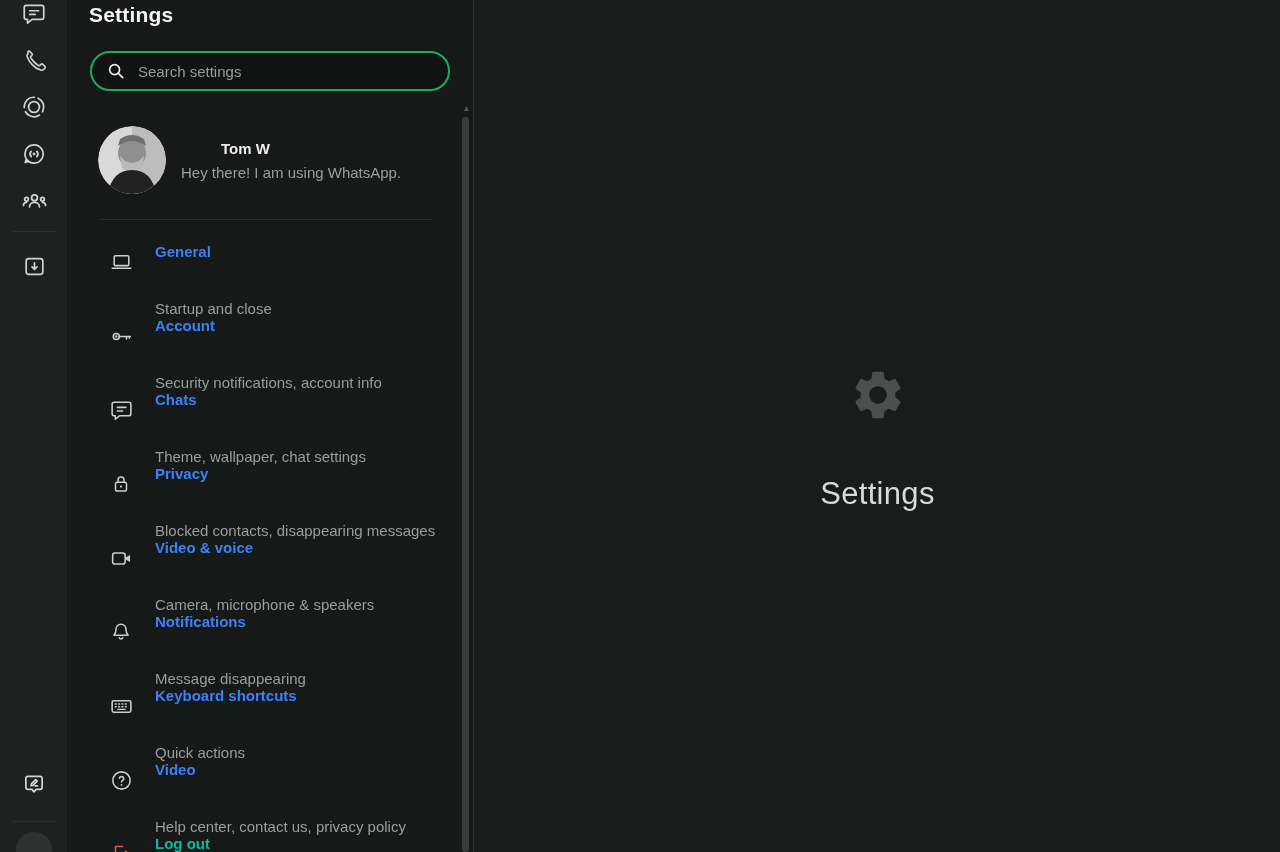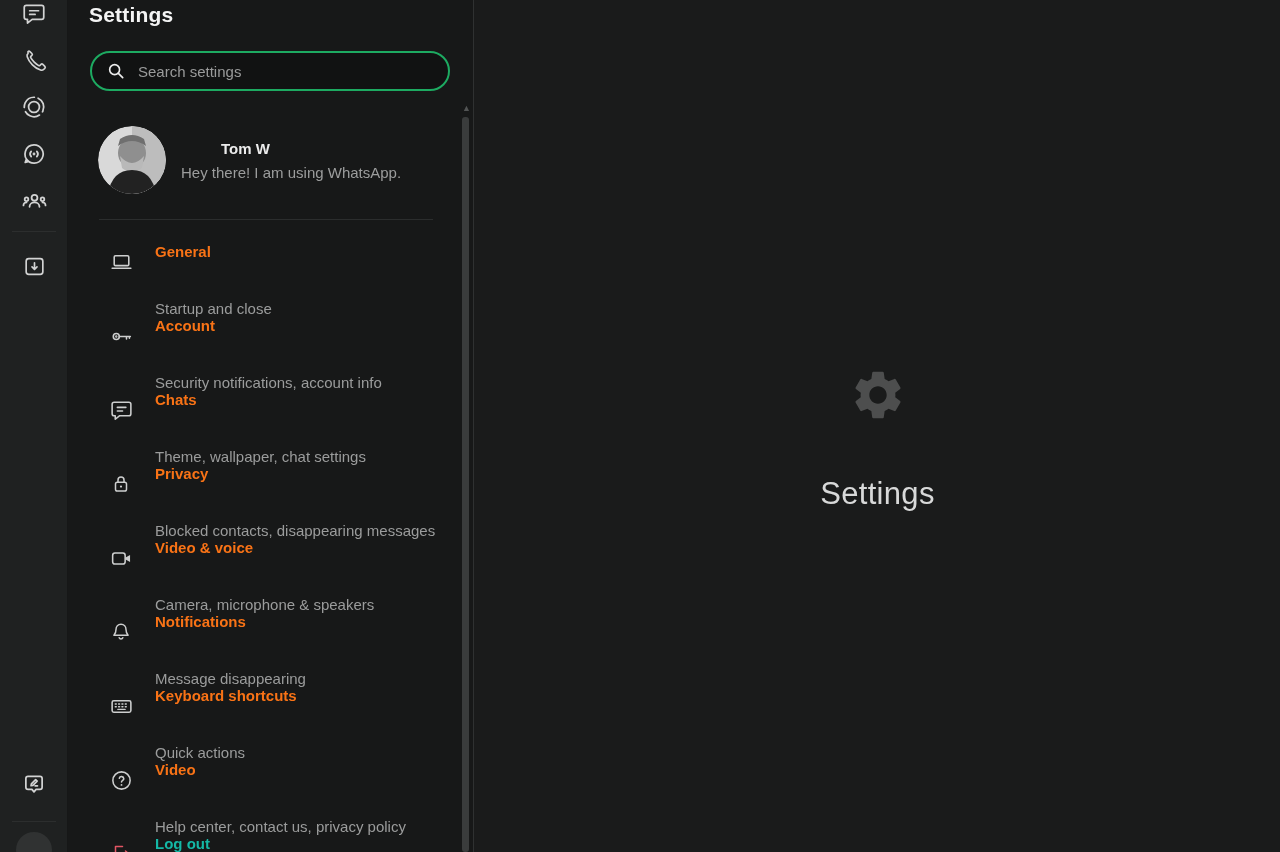--- a/index.html
+++ b/index.html
@@ -35,21 +35,21 @@
              align-items:center; cursor:pointer; width:350px; }
   .avatar { width:68px; height:68px; border-radius:50%; overflow:hidden; flex:0 0 68px; }
   .profile-name { font-size:15px; font-weight:700; color:#ececec; margin-bottom:7px;margin-left:40px; }
   .profile-status { font-size:15px; color:#9c9d9d; }
   .profile-divider { position:absolute; left:31px; top:219px; width:334px; height:1px; background:#2b2d2d; }
 
   .list { position:absolute; left:40px; top:243px; width:330px; }
   .row { display:flex; gap:21px; align-items:flex-start; margin-bottom:33px; height:41px; cursor:pointer; }
   .row-icon { flex:0 0 26px; margin-top:7px; display:flex; justify-content:center; }
   .row-icon svg { fill:none; stroke:#cdcece; stroke-width:1.5; stroke-linecap:round; stroke-linejoin:round; }
-  .row-title { font-size:15px; font-weight:700; color:#f97316; line-height:18px; margin-bottom:5px; }
+  .row-title { font-size:15px; font-weight:700; color:#3b82f6; line-height:18px; margin-bottom:5px; }
   .row-sub { font-size:15px; color:#9b9c9c; line-height:18px; white-space:nowrap;margin-top:39px; }
   .row-danger .row-title { color:#14b8a6; }
   .row-danger svg { stroke:#e25563; }
 
   .sb-arrow { position:absolute; left:394px; top:103px; font-size:9px; color:#525454; }
   .sb-thumb { position:absolute; left:394px; top:117px; width:7px; height:735px;
               background:#3a3c3c; border-radius:3px; cursor:pointer; }
 
   
   .main { position:absolute; left:475px; top:0; width:805px; height:852px; background:#1a1b1b; }

